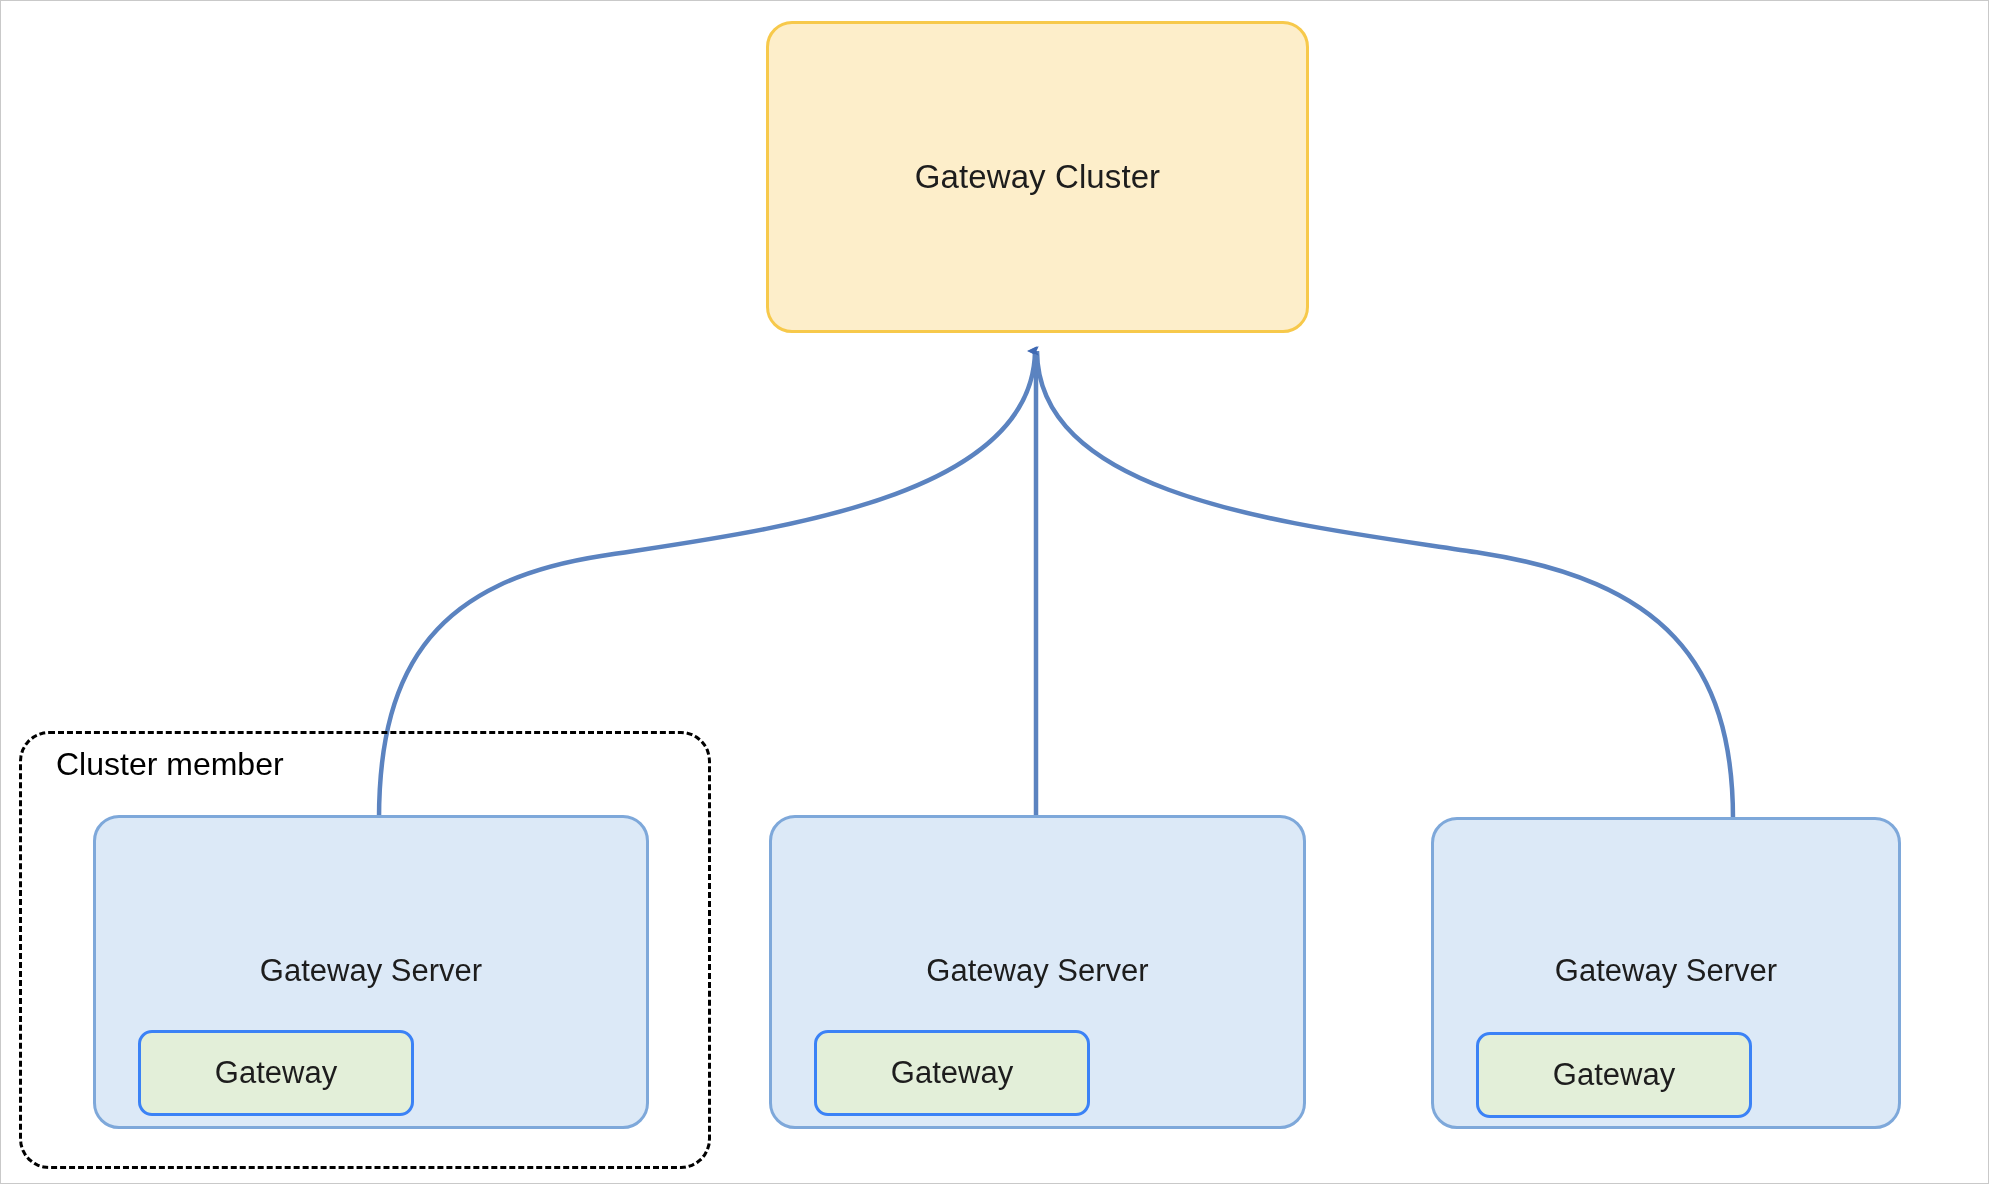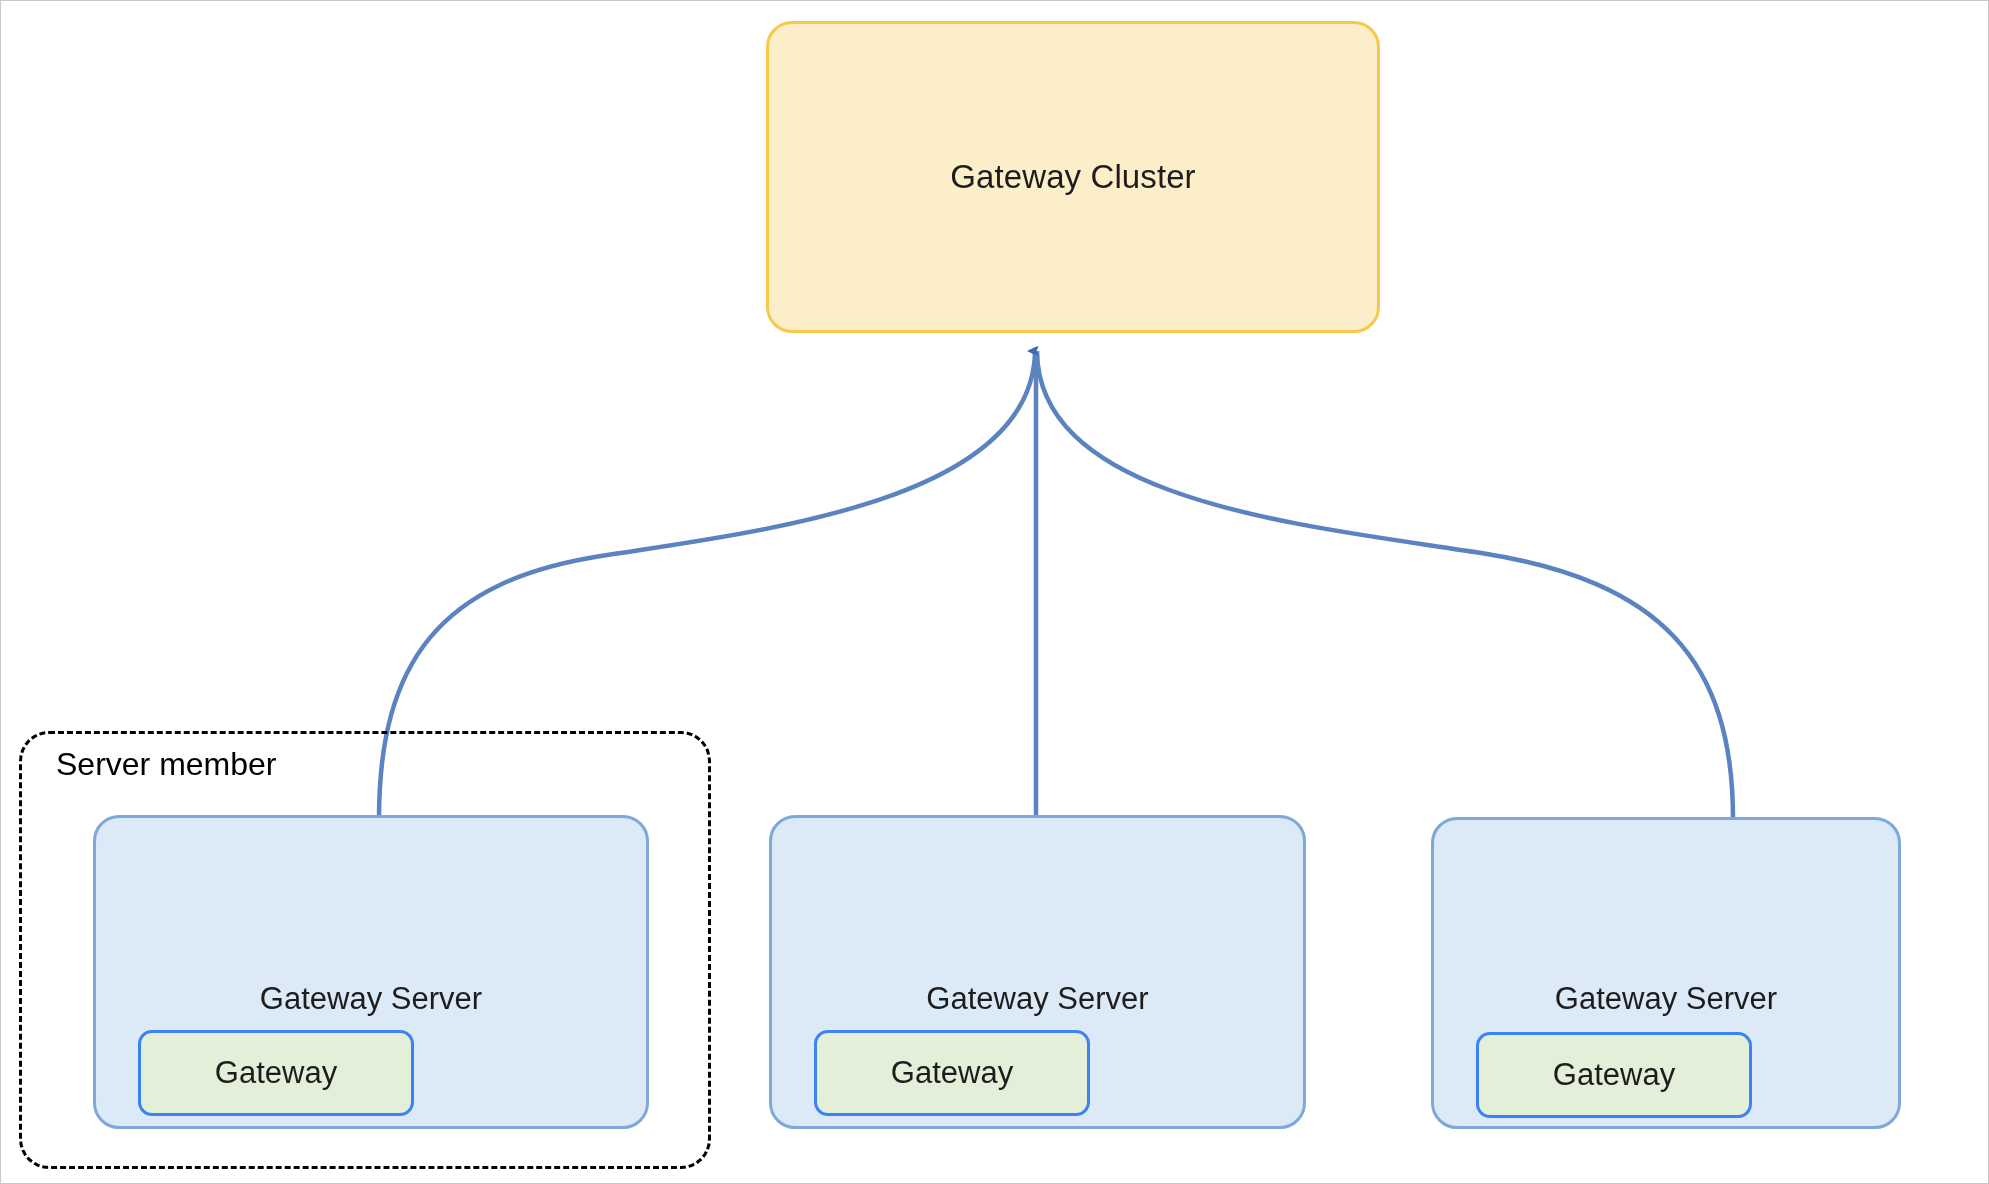--- a/index.html
+++ b/index.html
@@ -21,21 +21,21 @@
     position: absolute;
     box-sizing: border-box;
     display: flex;
     align-items: center;
     justify-content: center;
   }
   
   #cluster-node {
     left: 765px;
     top: 20px;
-    width: 614px;
+    width: 543px;
     height: 312px;
     background: #fdeeca;
     border: 3px solid #f7c94b;
     border-radius: 26px;
   }
   #cluster-node .node-label {
     font-size: 33px;
     color: #1d1d1d;
     letter-spacing: 0.1px;
   }
@@ -67,21 +67,20 @@
     display: block;
   }
   .server-title {
     position: absolute;
     left: 0;
     right: 0;
     top: 135px;
     text-align: center;
     font-size: 31px;
     color: #1d1d1d;
-    margin-top: 28px;
   }
   
   .gateway-chip {
     position: absolute;
     left: 42px;
     top: 212px;
     width: 276px;
     height: 86px;
     background: #e3efd9;
     border: 3px solid #3b82f6;
@@ -125,21 +124,21 @@
     <path d="M 1035,818 L 1035,350" fill="none" stroke="#5b83c0" stroke-width="4.5" marker-end="url(#arrow-up)"></path>
 
     <path d="M 1732,818 C 1732,660 1660,580 1480,552 C 1300,524 1037,500 1036,350" fill="none" stroke="#5b83c0" stroke-width="4.5" marker-end="url(#arrow-up)"></path>
   </svg>
 
   <div class="node" id="cluster-node">
     <span class="node-label">Gateway Cluster</span>
   </div>
 
   <div id="gateway-member-group"></div>
-  <div id="gateway-member-label">Server member</div>
+  <div id="gateway-member-label">Cluster member</div>
 
   <div class="node server-node" id="server-node-1">
     <div class="server-title">Gateway Server</div>
     <div class="gateway-chip">
       <span class="gateway-chip-label">Gateway</span>
     </div>
   </div>
 
   <div class="node server-node" id="server-node-2">
     <div class="server-title">Gateway Server</div>

